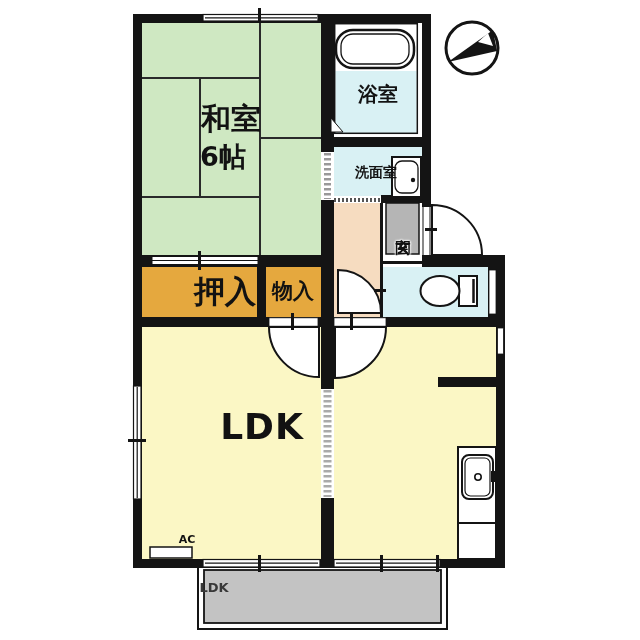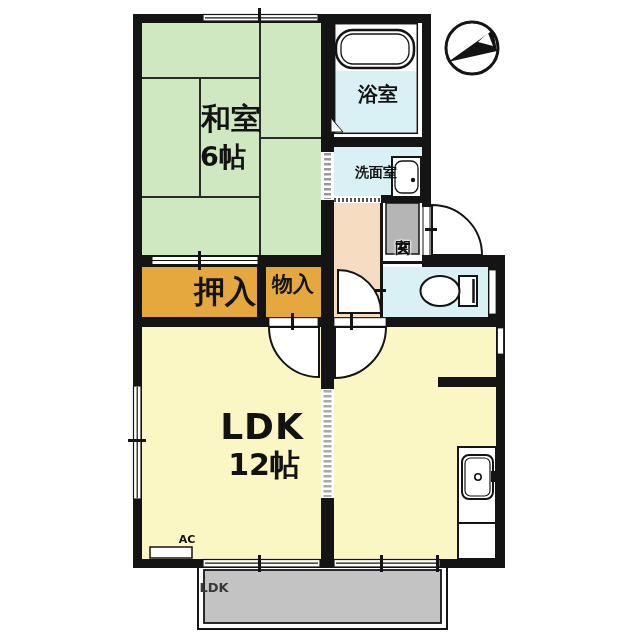--- a/index.html
+++ b/index.html
@@ -179,18 +179,17 @@
     <polygon points="488,33 493,46 478,42" fill="#ffffff"></polygon>
   </g>
 </svg>
 
   <div class="lbl" style="left:231px;top:119px;font-size:30px;">和室</div>
   <div class="lbl" style="left:223px;top:157px;font-size:27px;">6帖</div>
   <div class="lbl" style="left:378px;top:94px;font-size:20px;">浴室</div>
   <div class="lbl" style="left:368px;top:172px;font-size:14px;margin-left:8px;">洗面室</div>
   <div class="lbl vert" style="left:402px;top:228px;font-size:15px;">玄関</div>
   <div class="lbl" style="left:199px;top:291px;font-size:31px;margin-left:26px;">押入</div>
-  <div class="lbl" style="left:293px;top:284px;font-size:21px;">物入</div>
+  <div class="lbl" style="left:293px;top:291px;font-size:21px;">物入</div>
   <div class="lbl" style="left:262px;top:427px;font-size:36px;letter-spacing:1px;">LDK</div>
-  <div class="lbl" style="left:264px;top:465px;font-size:30px;">12帖</div>
   <div class="lbl" style="left:168px;top:540px;font-size:11px;font-weight:600;margin-left:19px;">AC</div>
   <div class="lbl gray" style="left:214px;top:588px;font-size:13px;">LDK</div>
 </div>
 
 </body></html>

